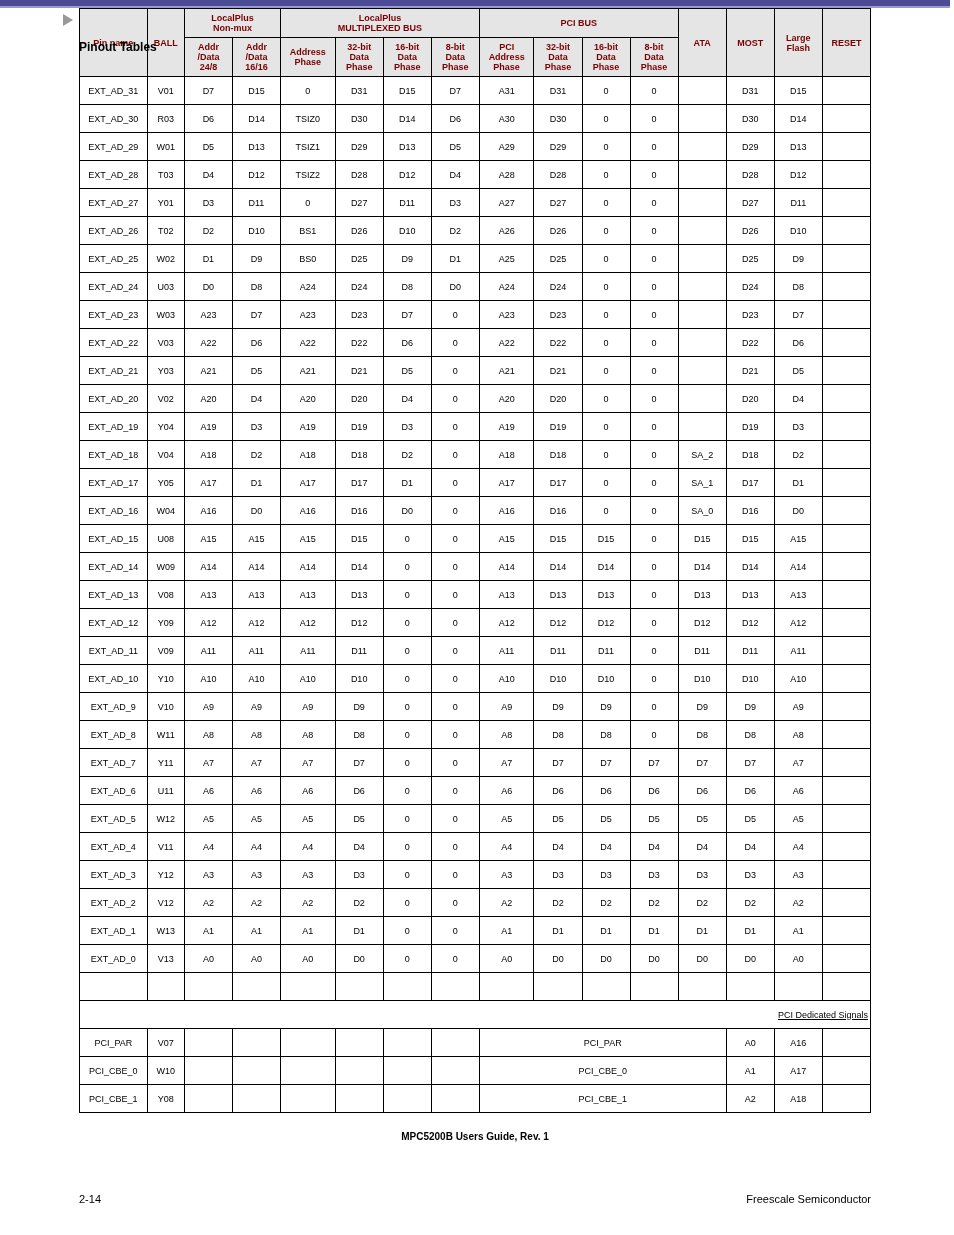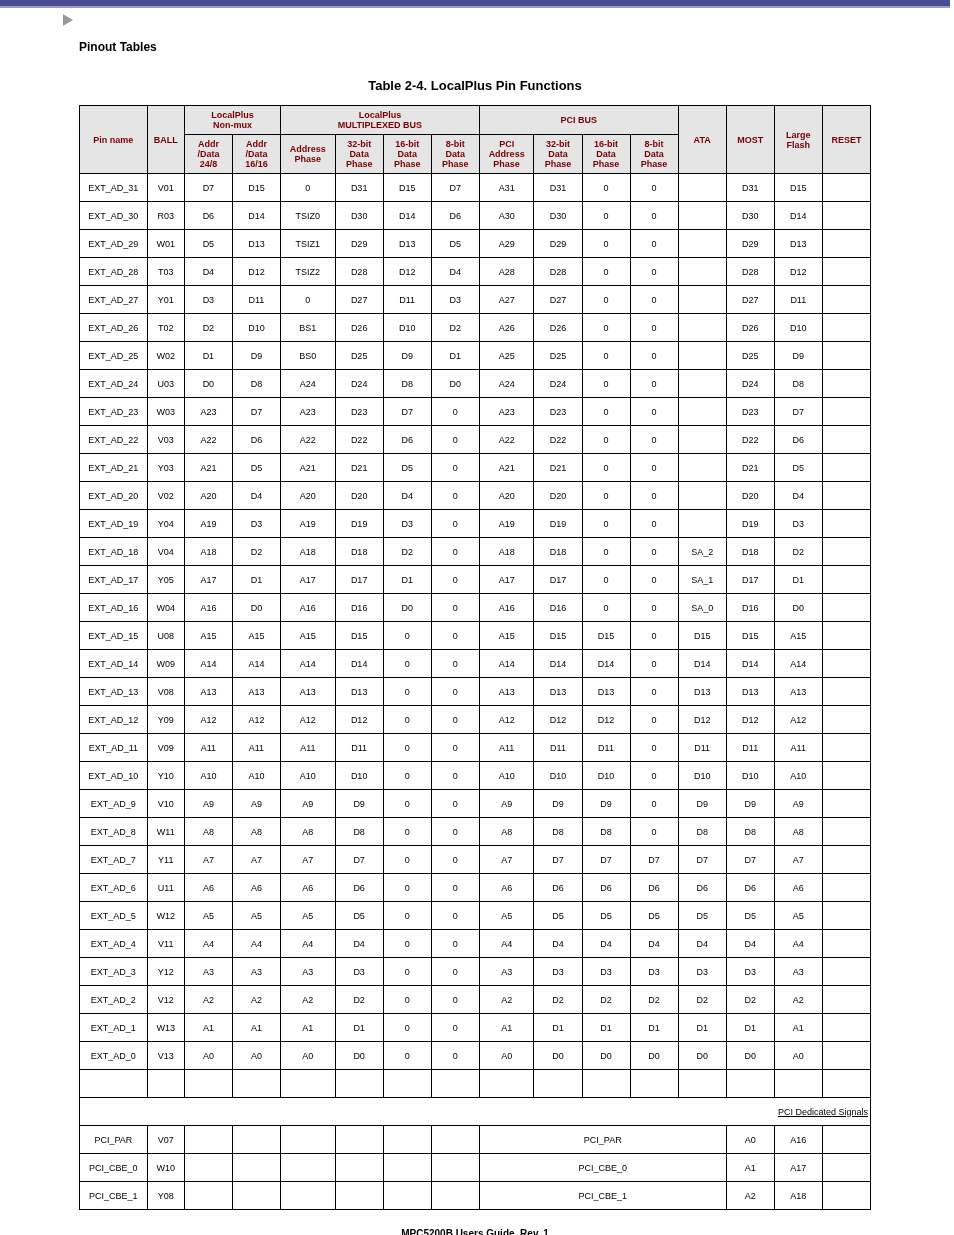--- a/index.html
+++ b/index.html
@@ -106,21 +106,20 @@
 </head>
 <body>
 
 <div class="page">
   <div class="top-rule-dark"></div>
   <div class="top-rule-light" style="margin-top:0px;"></div>
   <div class="arrow"></div>
   <div class="section-title">Pinout Tables</div>
 
   <div class="content">
-    <div class="table-title">Table 2-4. LocalPlus Pin Functions</div>
 
     <table>
       <colgroup>
         <col class="pin">
           <col class="ball">
         <col class="norm">
           <col class="norm">
         <col class="addr">
           <col class="norm">
           <col class="norm">
@@ -820,13 +819,17 @@
             <td>A2</td>
             <td>A18</td>
             <td></td>
           </tr>
         </tbody>
     </table>
 
     <div class="footer-title">MPC5200B Users Guide, Rev. 1</div>
   </div>
 
+  <div class="footer-row">
+    <span>2-14</span>
+    <span>Freescale Semiconductor</span>
+  </div>
 </div>
 
 </body></html>

